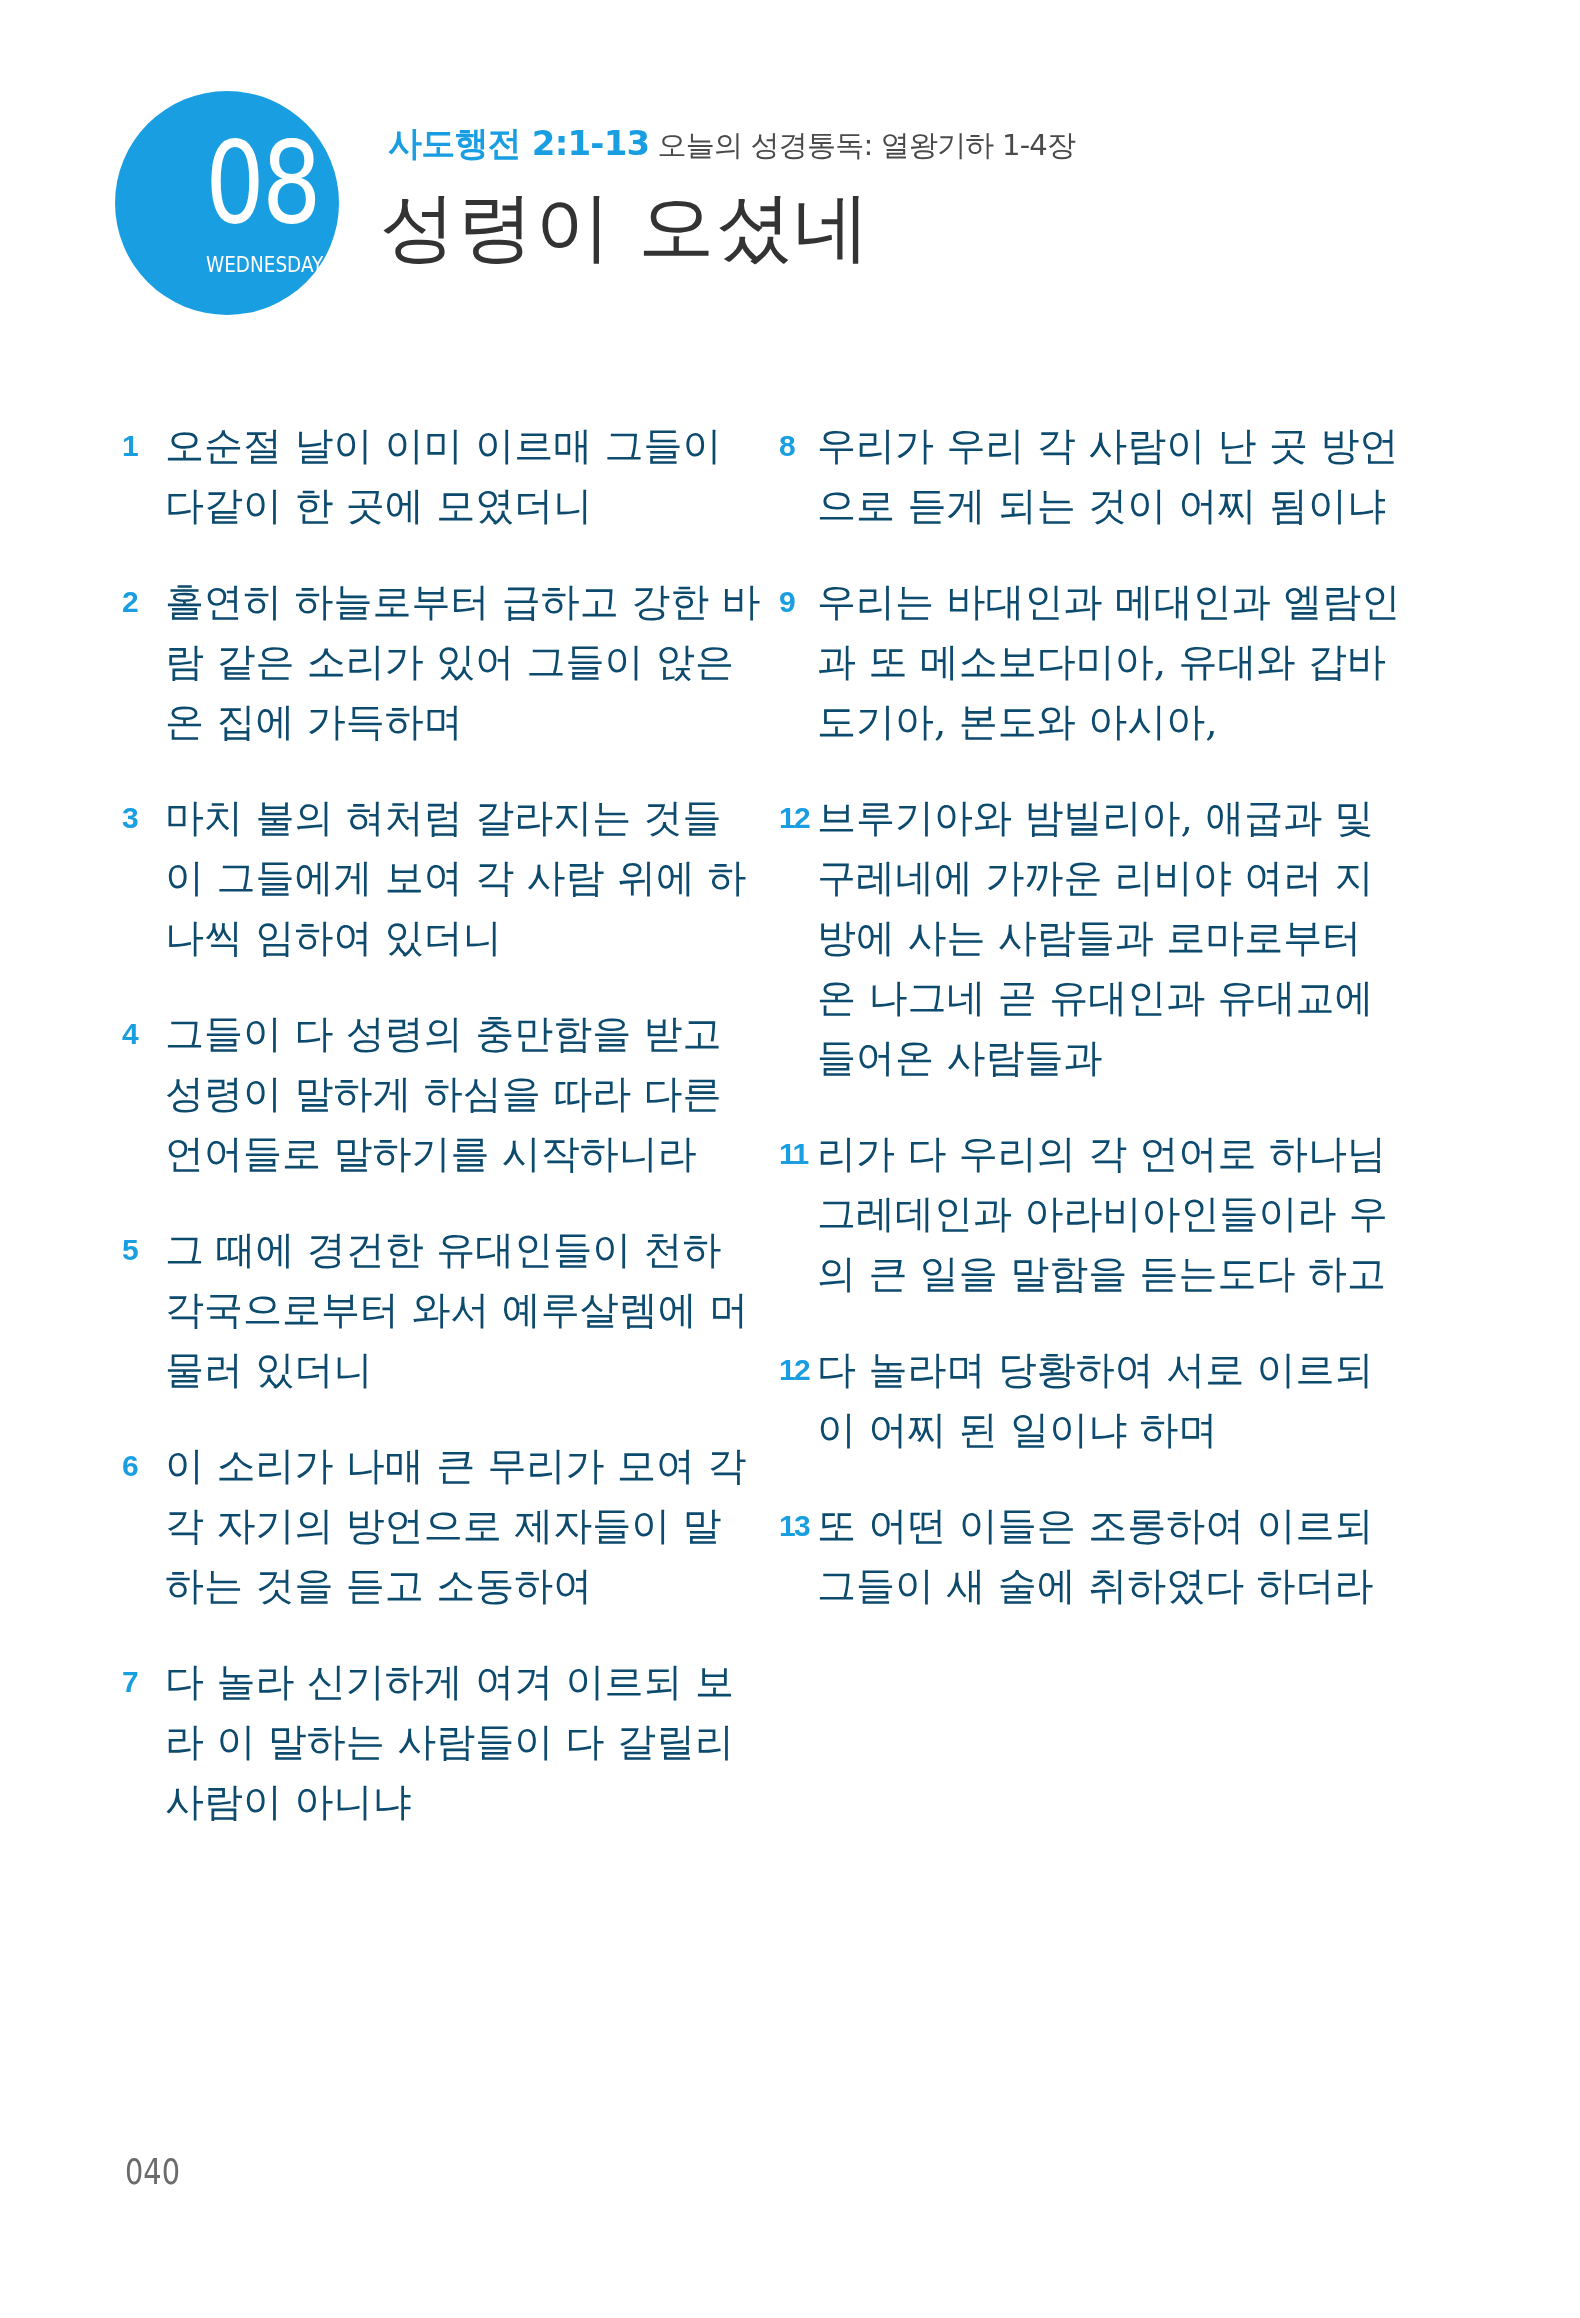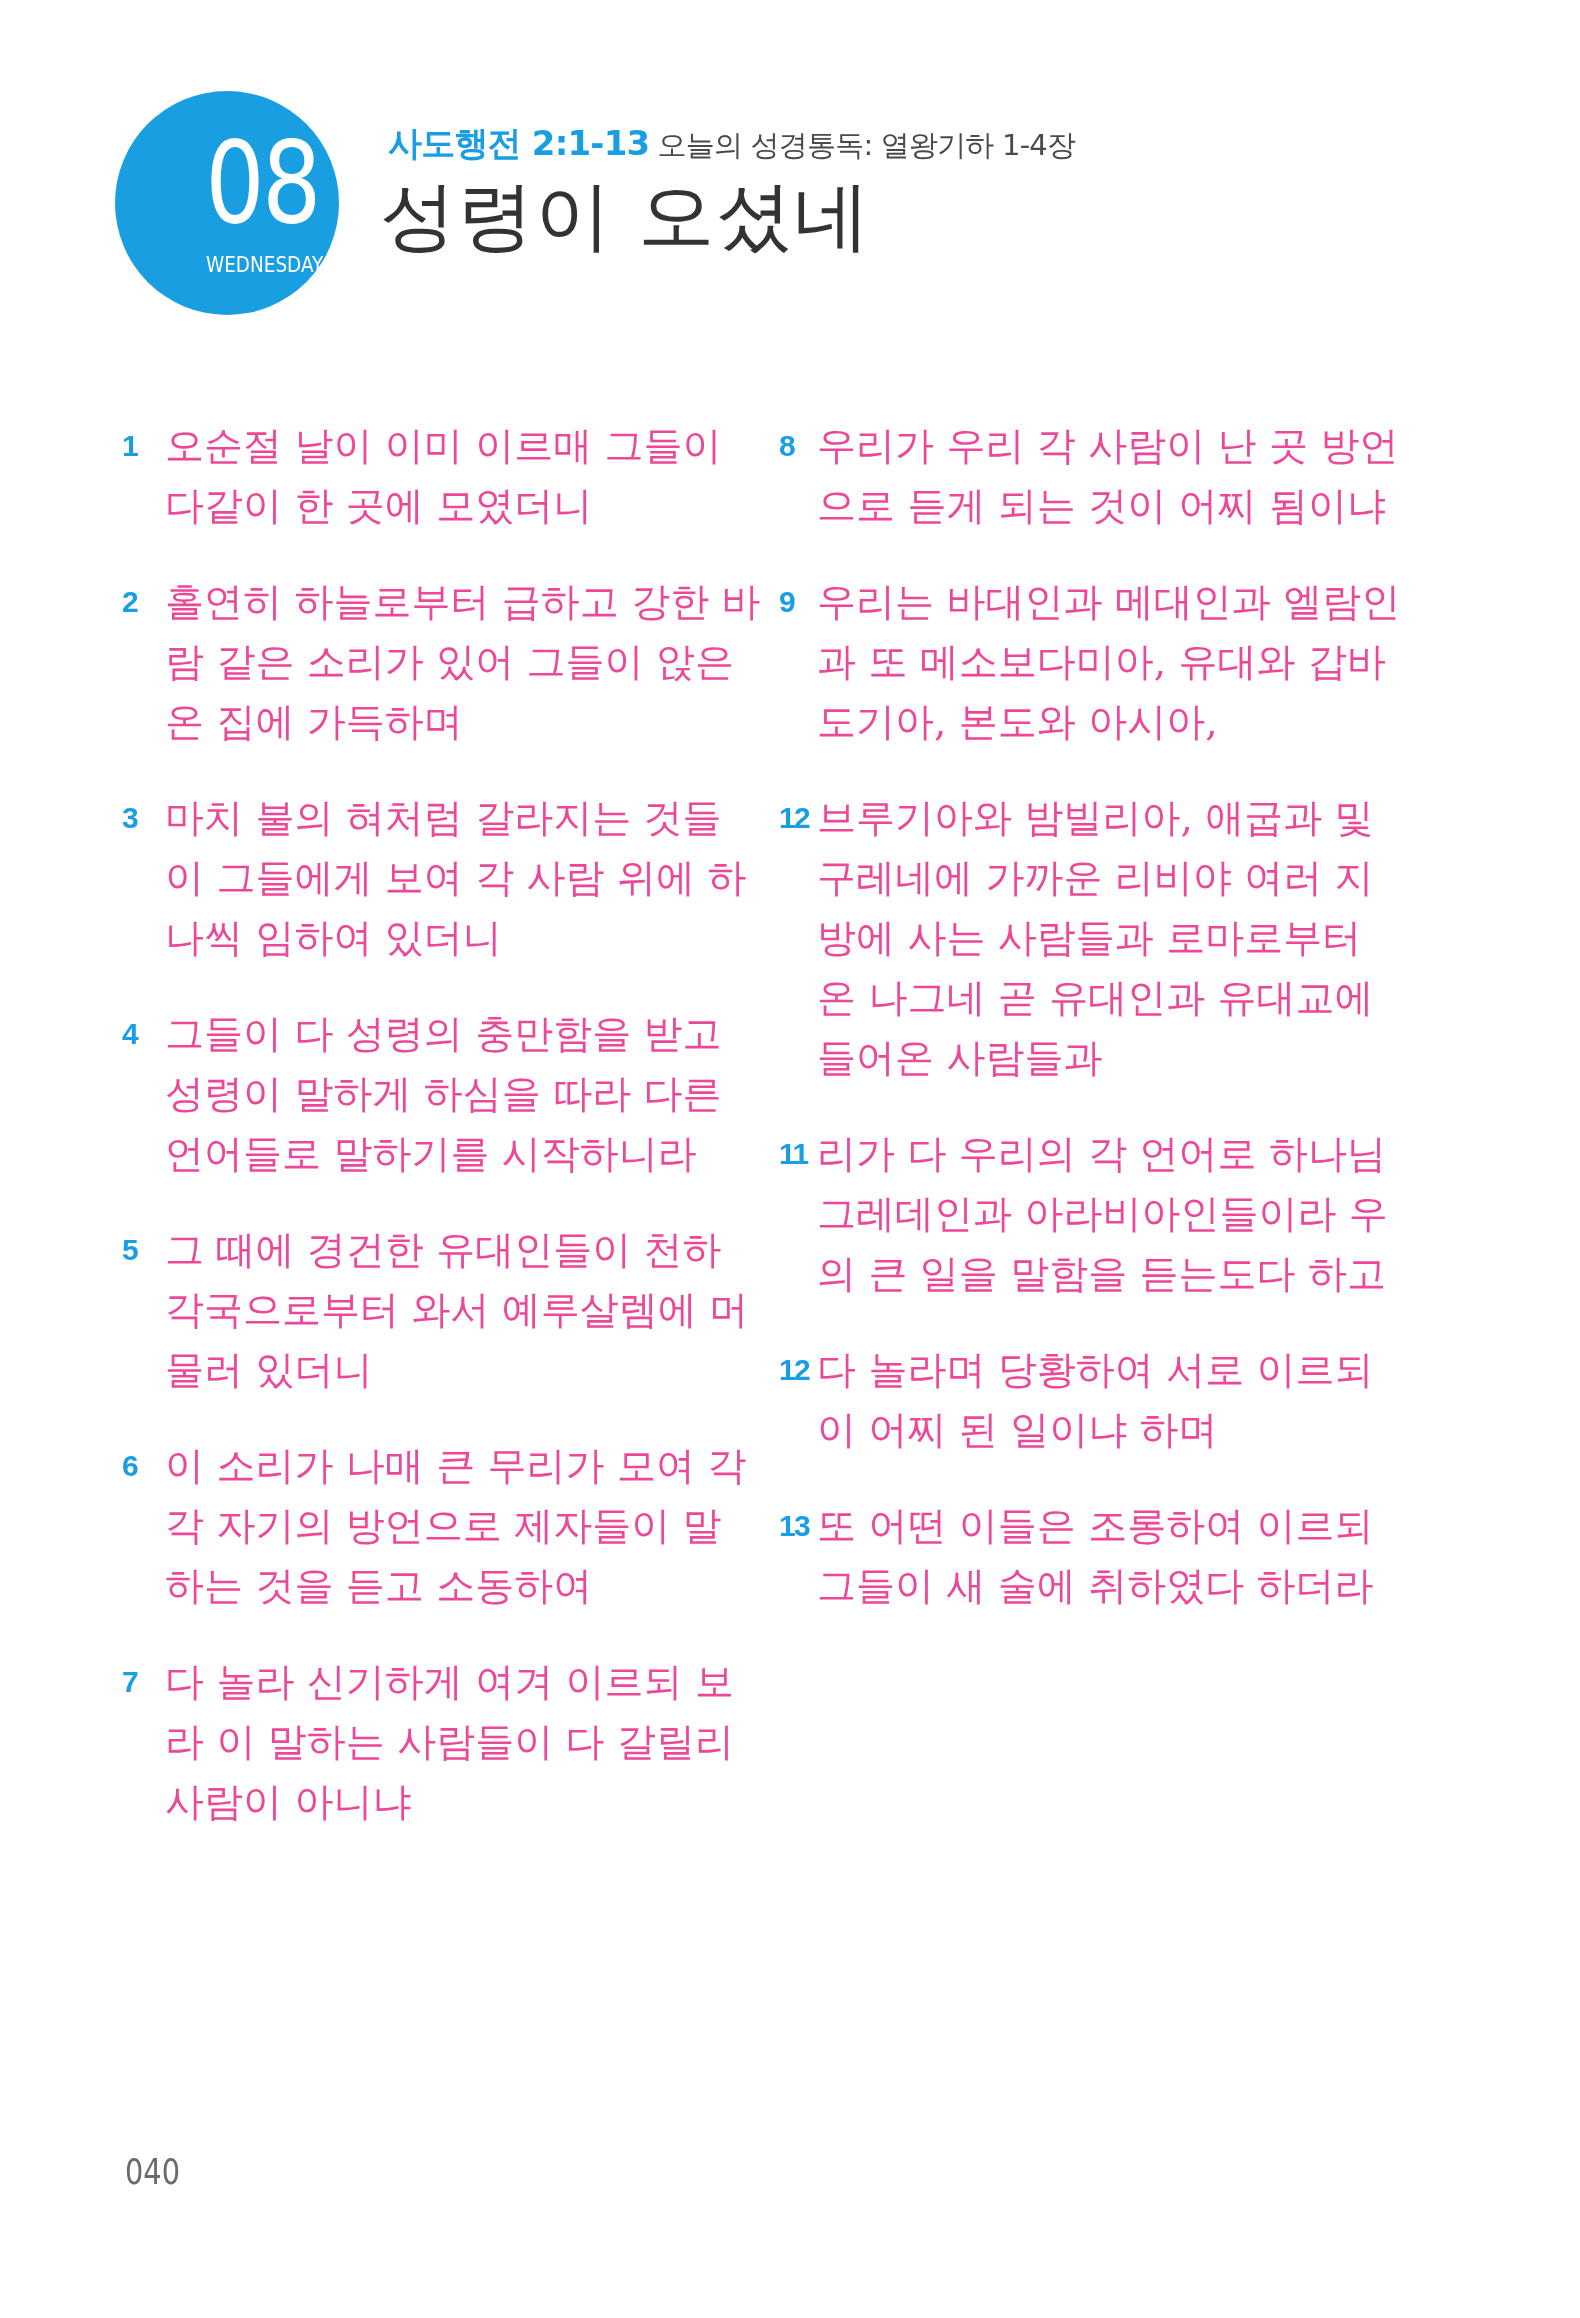--- a/index.html
+++ b/index.html
@@ -65,21 +65,21 @@
       letter-spacing: -0.8px;
     }
     .reading-label {
       color: #4a4a4a;
       font-size: 29px;
       line-height: 43px;
       margin-left: 8.2px;
       letter-spacing: -0.8px;
     }
     .page-title {
-      margin-top: 5px;
+      margin-top: 16px;
       margin-left: -8.2px;
       color: #333333;
       font-family: "DejaVu Serif", serif;
       font-size: 76px;
       line-height: 91px;
       letter-spacing: 1.6px;
       white-space: nowrap;
     }
     .col {
       position: absolute;
@@ -106,21 +106,21 @@
       letter-spacing: -1.6px;
     }
     .col-right .verse-num {
       left: 5px;
     }
     .verse-line {
       display: block;
       font-family: "DejaVu Serif", serif;
       font-size: 39px;
       line-height: 60px;
-      color: #ec4899;
+      color: #0c4a6e;
       white-space: nowrap;
       text-align: justify;
       letter-spacing: 0px;
     }
     .page-number {
       position: absolute;
       left: 125px;
       top: 2151px;
       color: #6b6b6b;
       font-family: "DejaVu Sans", sans-serif;

